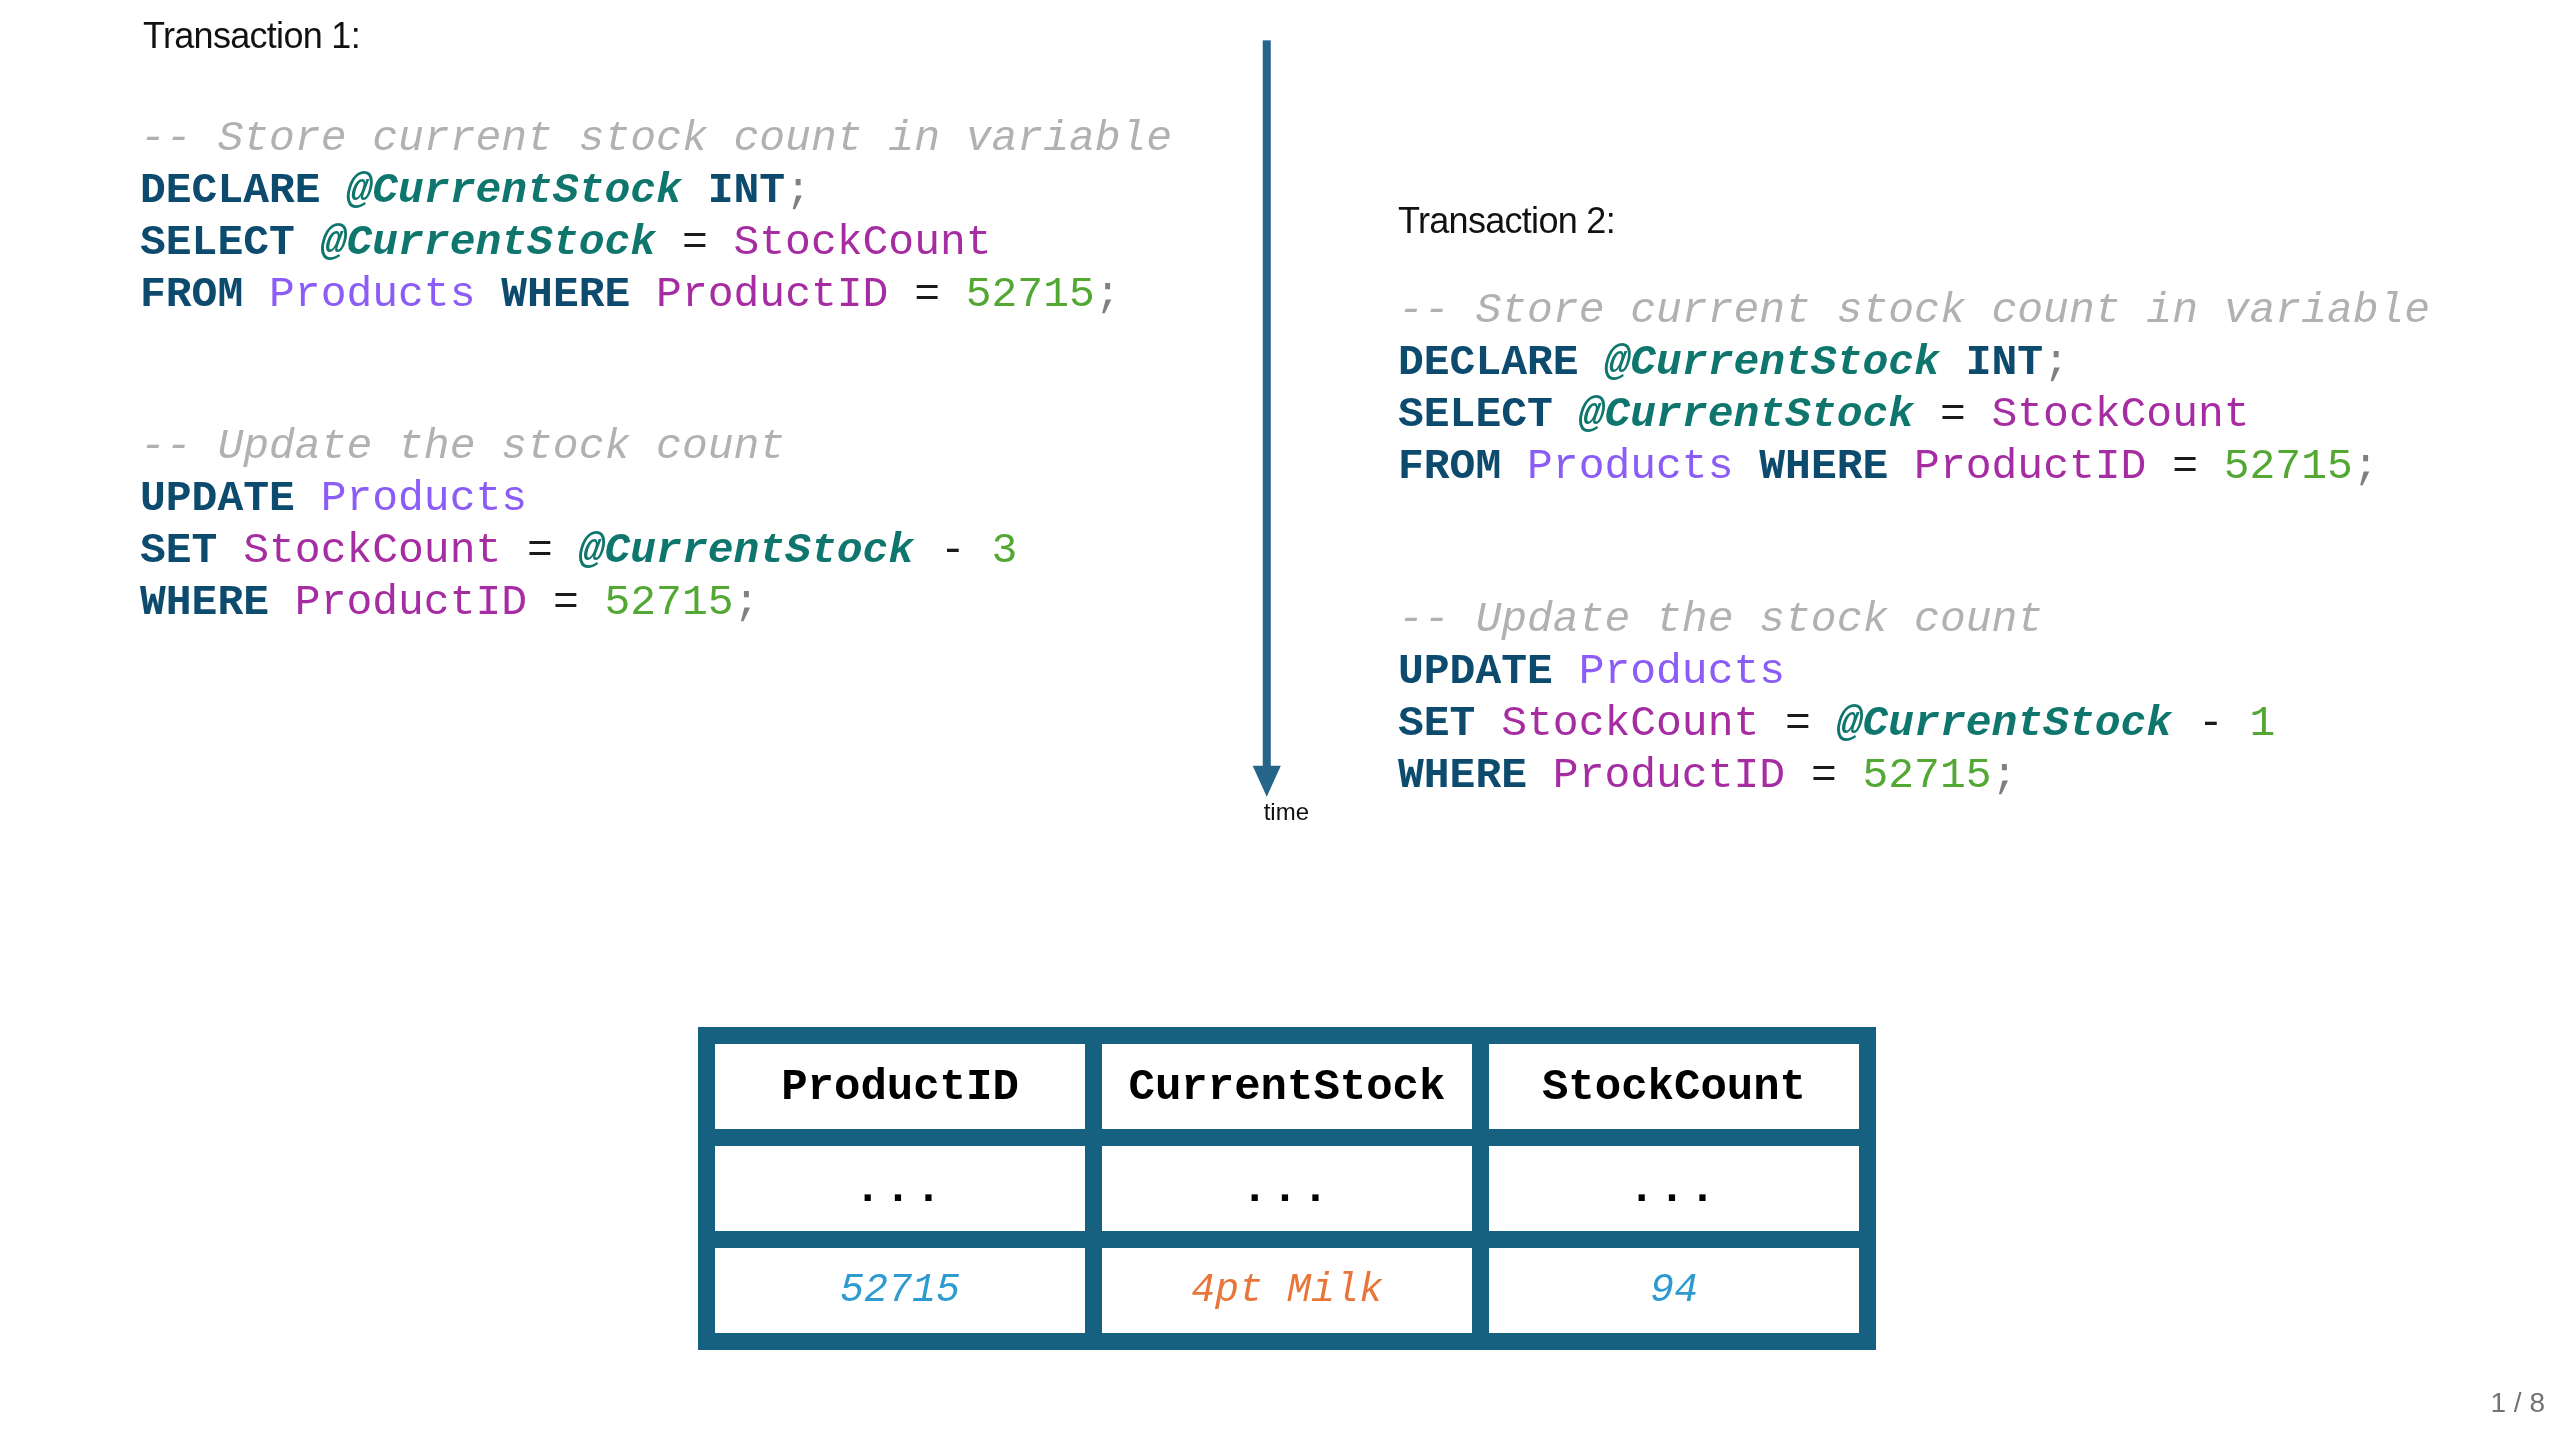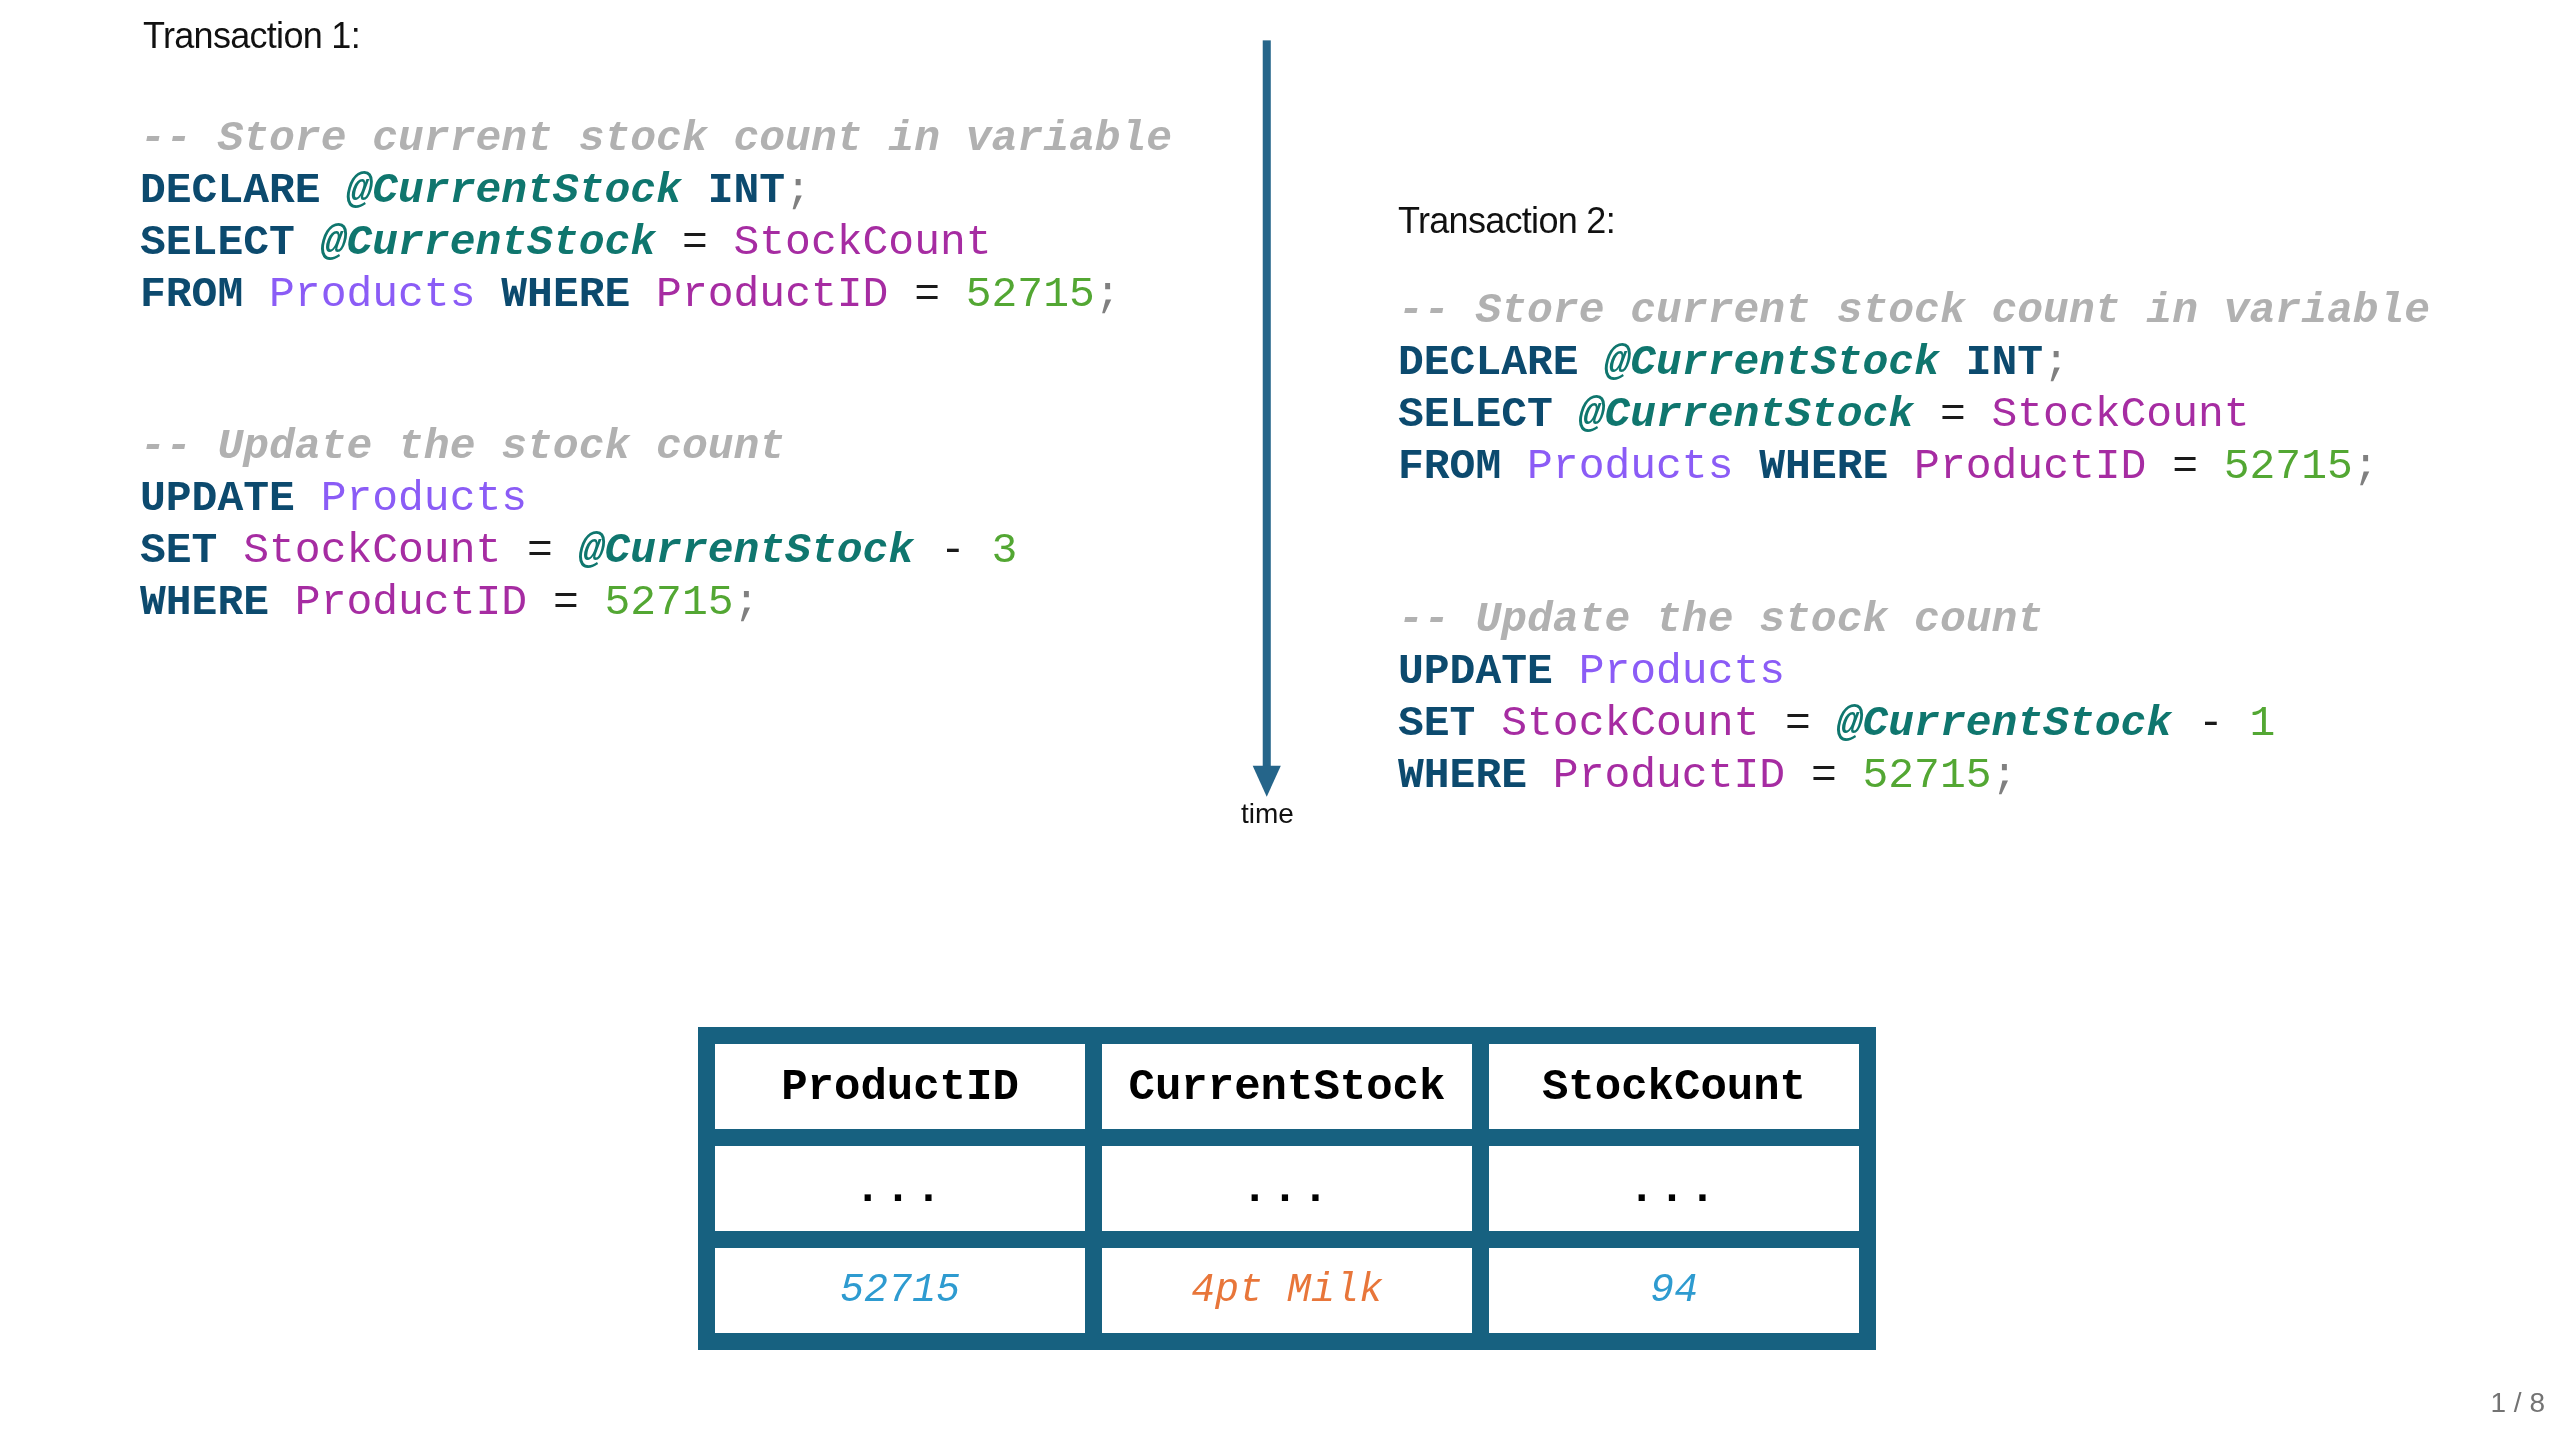--- a/index.html
+++ b/index.html
@@ -31,21 +31,21 @@
     font-size: 43px;
     line-height: 52px;
     white-space: pre;
   }
   #txn1-block1 { left: 140px;  top: 113px; }
   #txn1-block2 { left: 140px;  top: 421px; }
   #txn2-block1 { left: 1398px; top: 285px; }
   #txn2-block2 { left: 1398px; top: 594px; }
 
   .code-line { white-space: pre; }
-  .tok-comment  { color: #b1b1b1; font-style: italic; font-weight: bold; }
+  .tok-comment  { color: #b1b1b1; font-style: italic; }
   .tok-keyword  { color: #0c4a6e; font-weight: bold; }
   .tok-variable { color: #0f766e; font-style: italic; font-weight: bold; }
   .tok-column   { color: #a62ca2; }
   .tok-table    { color: #8b5cf6; }
   .tok-number   { color: #53a733; }
   .tok-operator { color: #1a1a1a; }
   .tok-punct    { color: #808080; }
 
   
   .time-arrow-wrap {
@@ -53,22 +53,22 @@
     left: 1252px;
     top: 40px;
     width: 29.5px;
     height: 757px;
   }
   .time-label {
     position: absolute;
     left: 1226px;
     top: 798px;
     width: 83px;
-    text-align: center;
-    font-size: 28px;
+    text-align: right;
+    font-size: 24px;
     color: #111111;
   }
 
   
   .stock-table-wrap {
     position: absolute;
     left: 698px;
     top: 1027px;
   }
   table.stock-table {

